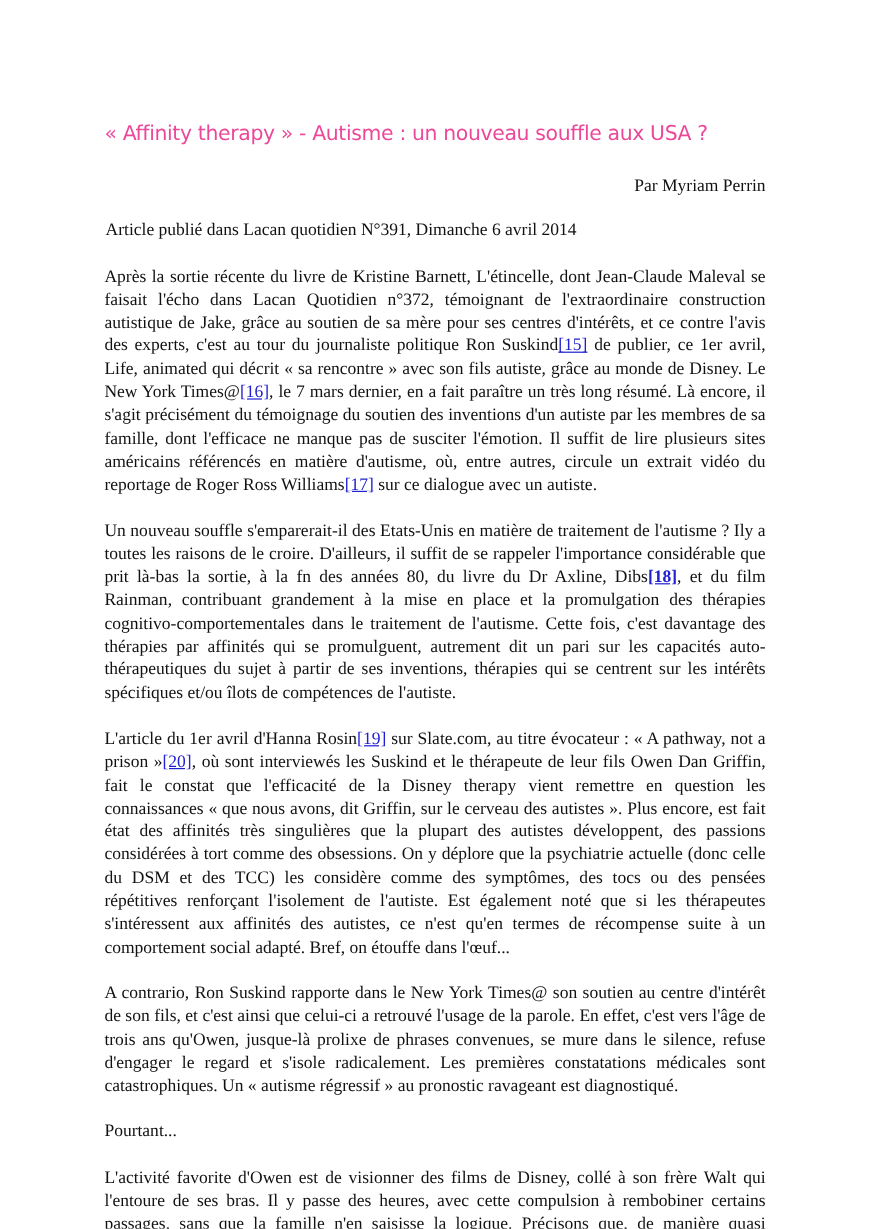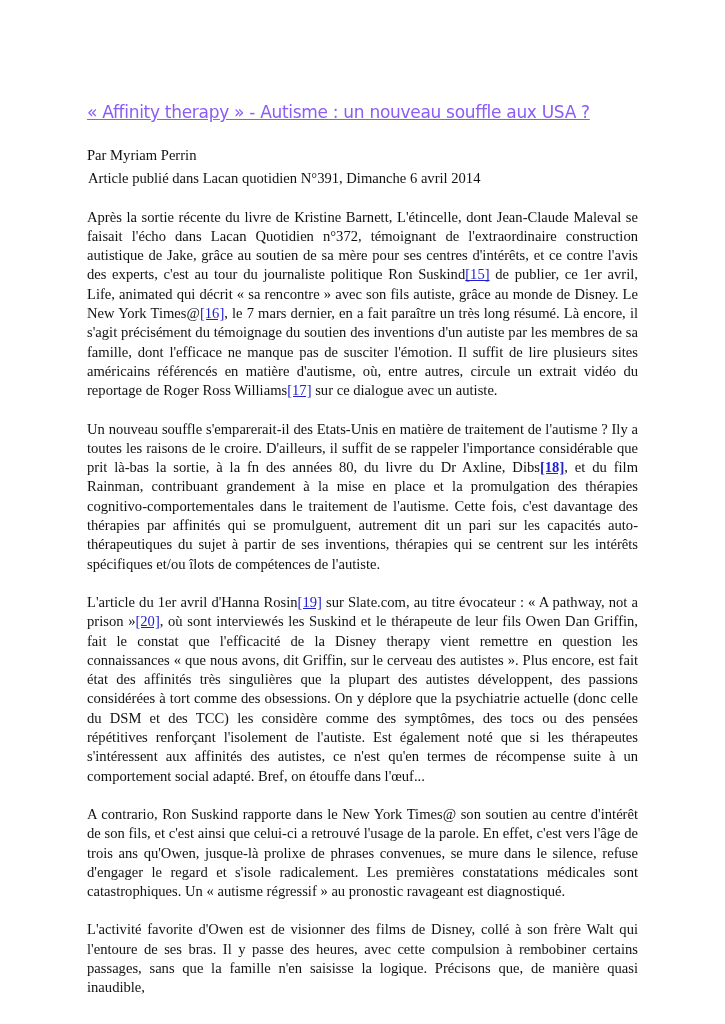--- a/index.html
+++ b/index.html
@@ -17,58 +17,61 @@
   .title {
     font-family: "DejaVu Sans", sans-serif;
     font-size: 17px;
     color: #2e74b5;
     margin: 0 0 22px 0;
     letter-spacing: -0.3px;
     font-weight: normal;
     line-height: 24px;
   }
   .author {
-    text-align: left;
-    margin: 0 0 4px 0;
+    text-align: right;
+    margin: 0 0 18px 0;
   }
   .pubinfo {
     margin: 0 0 19px 1px;
   }
   p.para {
     text-align: justify;
     margin: 0 0 19px 0;
   }
   a.ref {
     color: #1a0dab;
     color: #2020d0;
     text-decoration: underline;
   }
   a.ref.bold { font-weight: bold; }
 </style>
 </head>
 <body>
 
 <div class="page" style="color: rgb(17, 17, 17);">
-  <h1 class="title" style="color: #8b5cf6; text-decoration: underline;">« Affinity therapy » - Autisme : un nouveau souffle aux USA ?</h1>
+  <h1 class="title" style="color: #ec4899;">« Affinity therapy » - Autisme : un nouveau souffle aux USA ?</h1>
   <div class="author">Par Myriam Perrin</div>
   <div class="pubinfo">Article publié dans Lacan quotidien N°391, Dimanche 6 avril 2014</div>
 
   <p class="para">
     <span>Après la sortie récente du livre de Kristine Barnett, L'étincelle, dont Jean-Claude Maleval se faisait l'écho dans Lacan Quotidien n°372, témoignant de l'extraordinaire construction autistique de Jake, grâce au soutien de sa mère pour ses centres d'intérêts, et ce contre l'avis des experts, c'est au tour du journaliste politique Ron Suskind</span><a class="ref" href="#" style="color: rgb(32, 32, 208);">[15]</a><span> de publier, ce 1er avril, Life, animated qui décrit « sa rencontre » avec son fils autiste, grâce au monde de Disney. Le New York Times@</span><a class="ref" href="#" style="color: rgb(32, 32, 208);">[16]</a><span>, le 7 mars dernier, en a fait paraître un très long résumé. Là encore, il s'agit précisément du témoignage du soutien des inventions d'un autiste par les membres de sa famille, dont l'efficace ne manque pas de susciter l'émotion. Il suffit de lire plusieurs sites américains référencés en matière d'autisme, où, entre autres, circule un extrait vidéo du reportage de Roger Ross Williams</span><a class="ref" href="#" style="color: rgb(32, 32, 208);">[17]</a><span> sur ce dialogue avec un autiste.</span>
   </p>
 
   <p class="para">
     <span>Un nouveau souffle s'emparerait-il des Etats-Unis en matière de traitement de l'autisme ? Ily a toutes les raisons de le croire. D'ailleurs, il suffit de se rappeler l'importance considérable que prit là-bas la sortie, à la fn des années 80, du livre du Dr Axline, Dibs</span><a class="ref bold" href="#" style="color: rgb(32, 32, 208);">[18]</a><span>, et du film Rainman, contribuant grandement à la mise en place et la promulgation des thérapies cognitivo-comportementales dans le traitement de l'autisme. Cette fois, c'est davantage des thérapies par affinités qui se promulguent, autrement dit un pari sur les capacités auto-thérapeutiques du sujet à partir de ses inventions, thérapies qui se centrent sur les intérêts spécifiques et/ou îlots de compétences de l'autiste.</span>
   </p>
 
   <p class="para">
     <span>L'article du 1er avril d'Hanna Rosin</span><a class="ref" href="#" style="color: rgb(32, 32, 208);">[19]</a><span> sur Slate.com, au titre évocateur : « A pathway, not a prison »</span><a class="ref" href="#" style="color: rgb(32, 32, 208);">[20]</a><span>, où sont interviewés les Suskind et le thérapeute de leur fils Owen Dan Griffin, fait le constat que l'efficacité de la Disney therapy vient remettre en question les connaissances « que nous avons, dit Griffin, sur le cerveau des autistes ». Plus encore, est fait état des affinités très singulières que la plupart des autistes développent, des passions considérées à tort comme des obsessions. On y déplore que la psychiatrie actuelle (donc celle du DSM et des TCC) les considère comme des symptômes, des tocs ou des pensées répétitives renforçant l'isolement de l'autiste. Est également noté que si les thérapeutes s'intéressent aux affinités des autistes, ce n'est qu'en termes de récompense suite à un comportement social adapté. Bref, on étouffe dans l'œuf...</span>
   </p>
 
   <p class="para">
     <span>A contrario, Ron Suskind rapporte dans le New York Times@ son soutien au centre d'intérêt de son fils, et c'est ainsi que celui-ci a retrouvé l'usage de la parole. En effet, c'est vers l'âge de trois ans qu'Owen, jusque-là prolixe de phrases convenues, se mure dans le silence, refuse d'engager le regard et s'isole radicalement. Les premières constatations médicales sont catastrophiques. Un « autisme régressif » au pronostic ravageant est diagnostiqué.</span>
   </p>
 
+  <p class="para">
+    <span>Pourtant...</span>
+  </p>
 
   <p class="para">
     <span>L'activité favorite d'Owen est de visionner des films de Disney, collé à son frère Walt qui l'entoure de ses bras. Il y passe des heures, avec cette compulsion à rembobiner certains passages, sans que la famille n'en saisisse la logique. Précisons que, de manière quasi inaudible,</span>
   </p>
 </div>
 
 </body></html>

